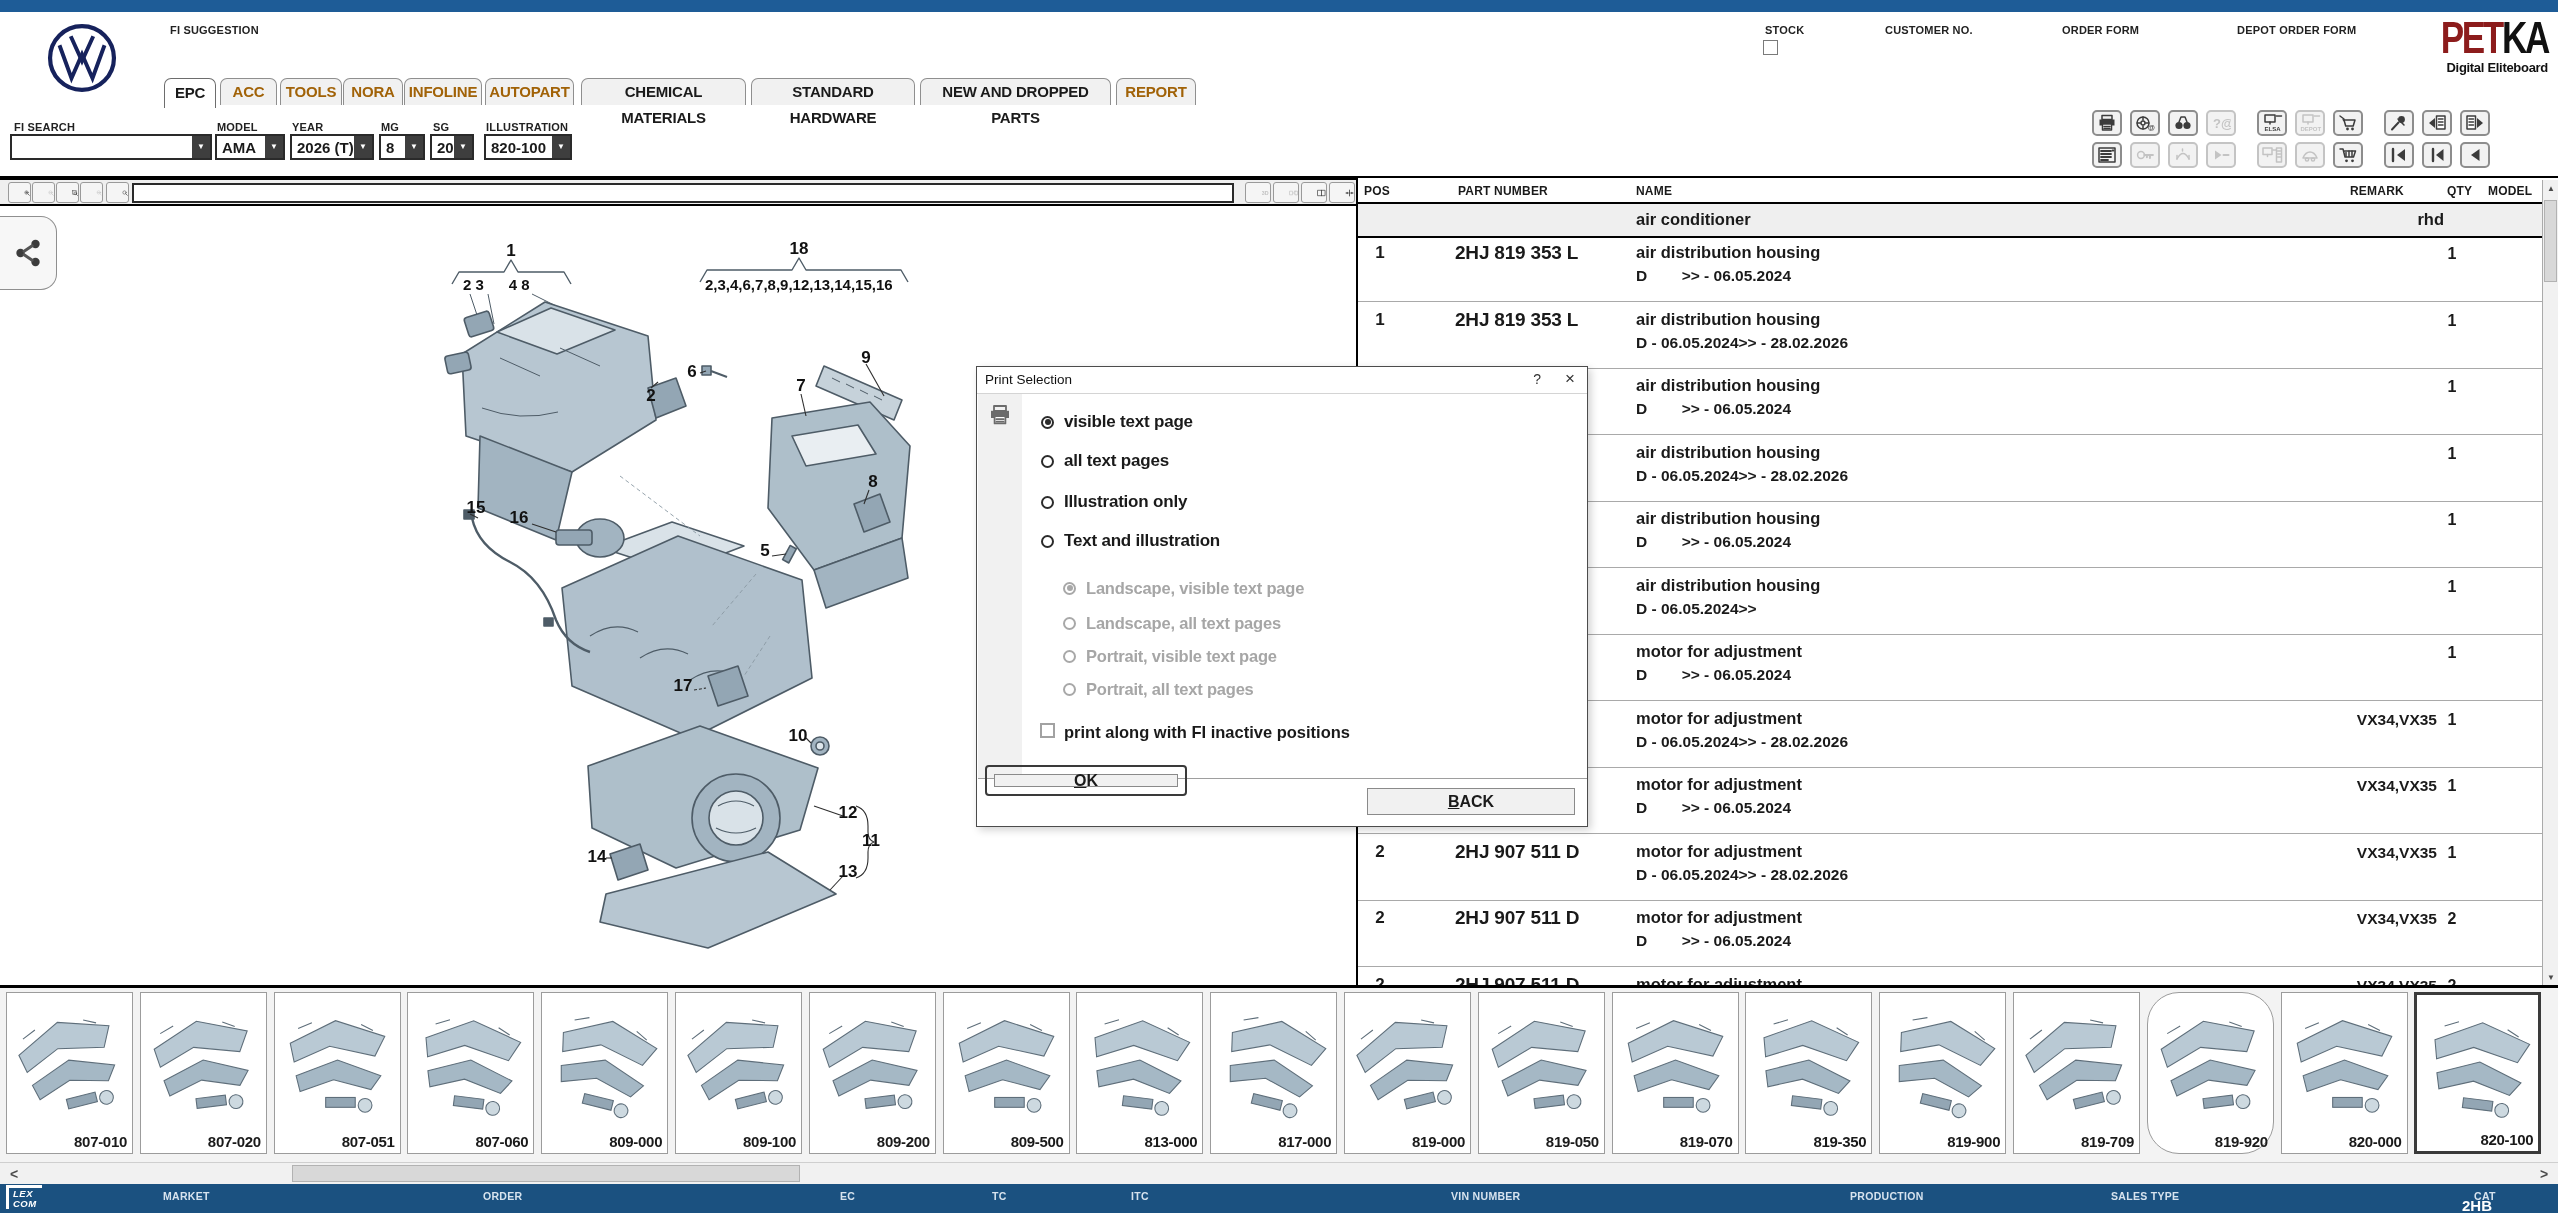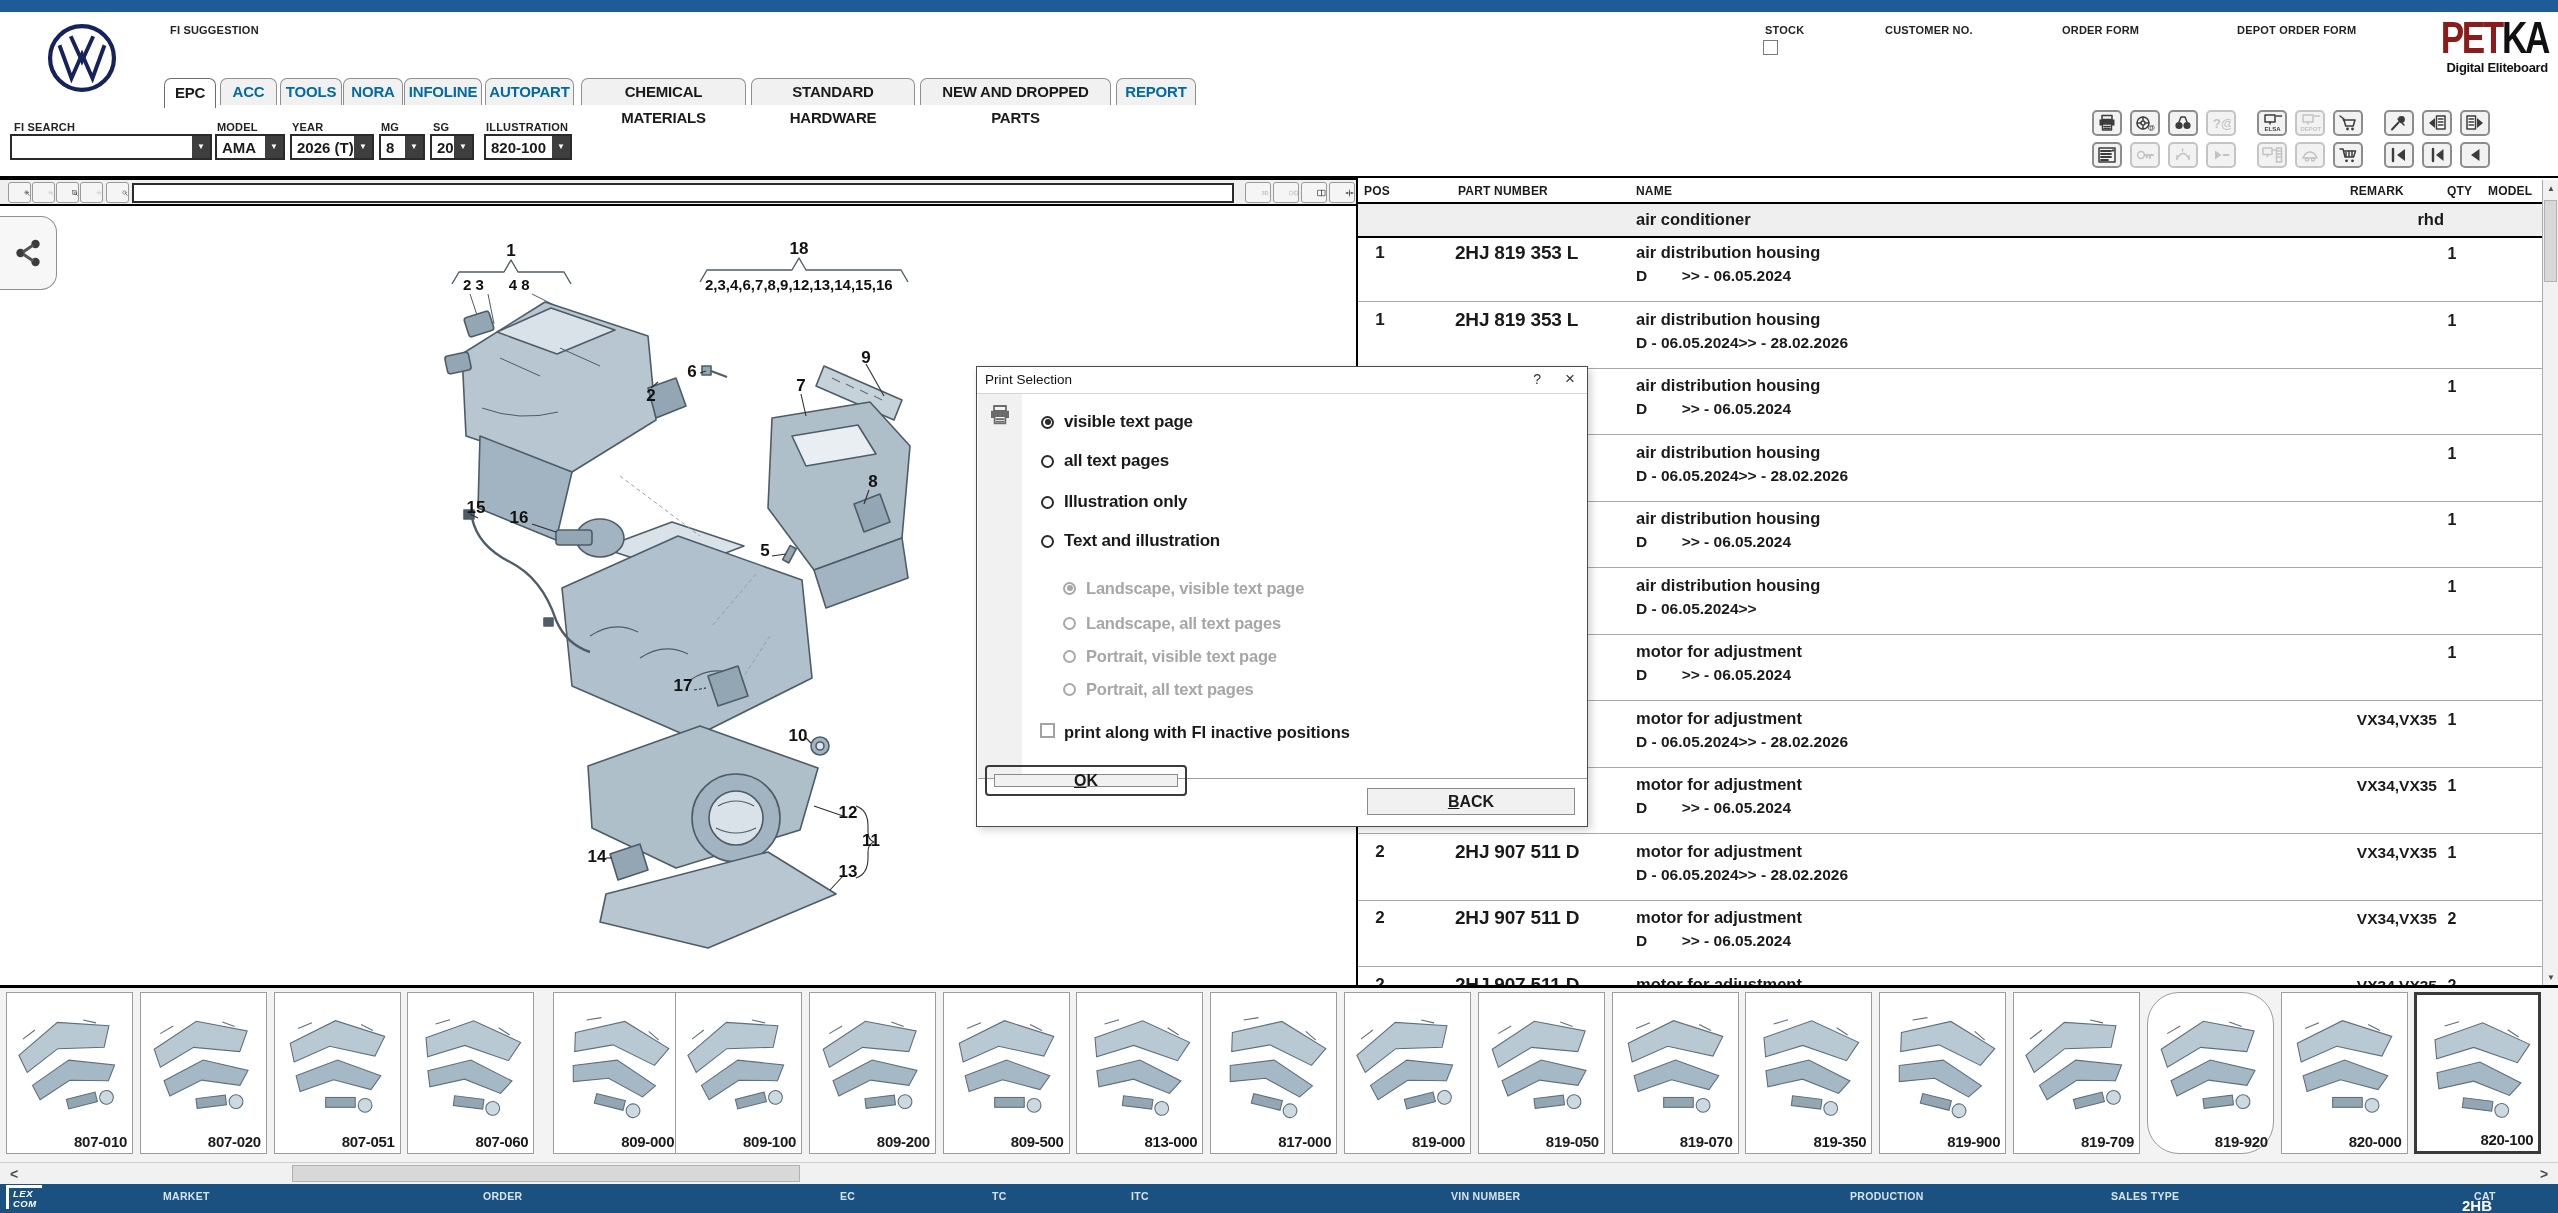--- a/index.html
+++ b/index.html
@@ -4,21 +4,21 @@
 <style>
   html,body{margin:0;padding:0;background:#cfcfcf;}
   #app{position:relative;width:2558px;height:1213px;background:#fff;overflow:hidden;
        font-family:"Liberation Sans",sans-serif;color:#1a1a1a;}
   .abs{position:absolute;}
   .lbl{font-size:11px;font-weight:bold;color:#222;letter-spacing:.2px;white-space:nowrap;}
   
   .tab{position:absolute;top:0;height:27px;box-sizing:border-box;border:1px solid #8f8f8f;border-bottom:none;
        border-radius:7px 7px 0 0;background:#f1f1f1;text-align:center;font-weight:bold;font-size:15px;
        letter-spacing:-.2px;line-height:26px;color:#1a1a1a;cursor:pointer;}
-  .tab.disabled{color:#0369a1;}
+  .tab.disabled{color:#a16207;}
   .tab.active{background:#fff;border-color:#6d6d6d;z-index:3;height:30px;line-height:28px;}
   #tabsrow{position:absolute;left:0;top:78px;width:2558px;height:30px;}
   
   .combo{position:absolute;height:26px;box-sizing:border-box;border:2px solid #2a2a2a;background:#fff;}
   .combo .cval{position:absolute;left:5px;top:3px;font-size:15px;font-weight:bold;white-space:nowrap;
        border:none;outline:none;background:transparent;font-family:inherit;width:calc(100% - 28px);}
   .combo .dd{position:absolute;right:0;top:0;bottom:0;width:18px;background:#3e3e3e;color:#fff;
        font-size:8px;text-align:center;line-height:22px;cursor:pointer;}
   
   .tbtn{position:absolute;width:30px;height:26px;box-sizing:border-box;border:2px solid #8d8d8d;border-radius:5px;
@@ -690,21 +690,21 @@
    <g fill="#b9c9d4" stroke="#5e6e7a" stroke-width="1.1" transform="rotate(7 60 65)">
     <polygon points="12,45 58,22 108,38 98,58 52,48 16,64"></polygon>
     <polygon points="18,78 60,62 104,78 94,92 56,82 22,94" fill="#a5b8c5"></polygon>
     <rect x="48" y="100" width="30" height="10" fill="#93a6b4"></rect>
     <circle cx="88" cy="108" r="7" fill="#cdd9e0"></circle>
     <path d="M20,30 l14,-6 M84,26 l12,6" fill="none"></path>
    </g>
         </svg>
         <span class="cid">807-060</span>
       </div>
-      <div class="card" style="left: 541.2px; margin-left: 12px;">
+      <div class="card" style="left: 541.2px;">
         <svg width="119" height="128" viewBox="0 0 120 130">
    <g fill="#b9c9d4" stroke="#5e6e7a" stroke-width="1.1" transform="rotate(14 60 65)">
     <polygon points="12,45 58,22 108,38 98,58 52,48 16,64"></polygon>
     <polygon points="18,78 60,62 104,78 94,92 56,82 22,94" fill="#a5b8c5"></polygon>
     <rect x="48" y="100" width="30" height="10" fill="#93a6b4"></rect>
     <circle cx="88" cy="108" r="7" fill="#cdd9e0"></circle>
     <path d="M20,30 l14,-6 M84,26 l12,6" fill="none"></path>
    </g>
         </svg>
         <span class="cid">809-000</span>

